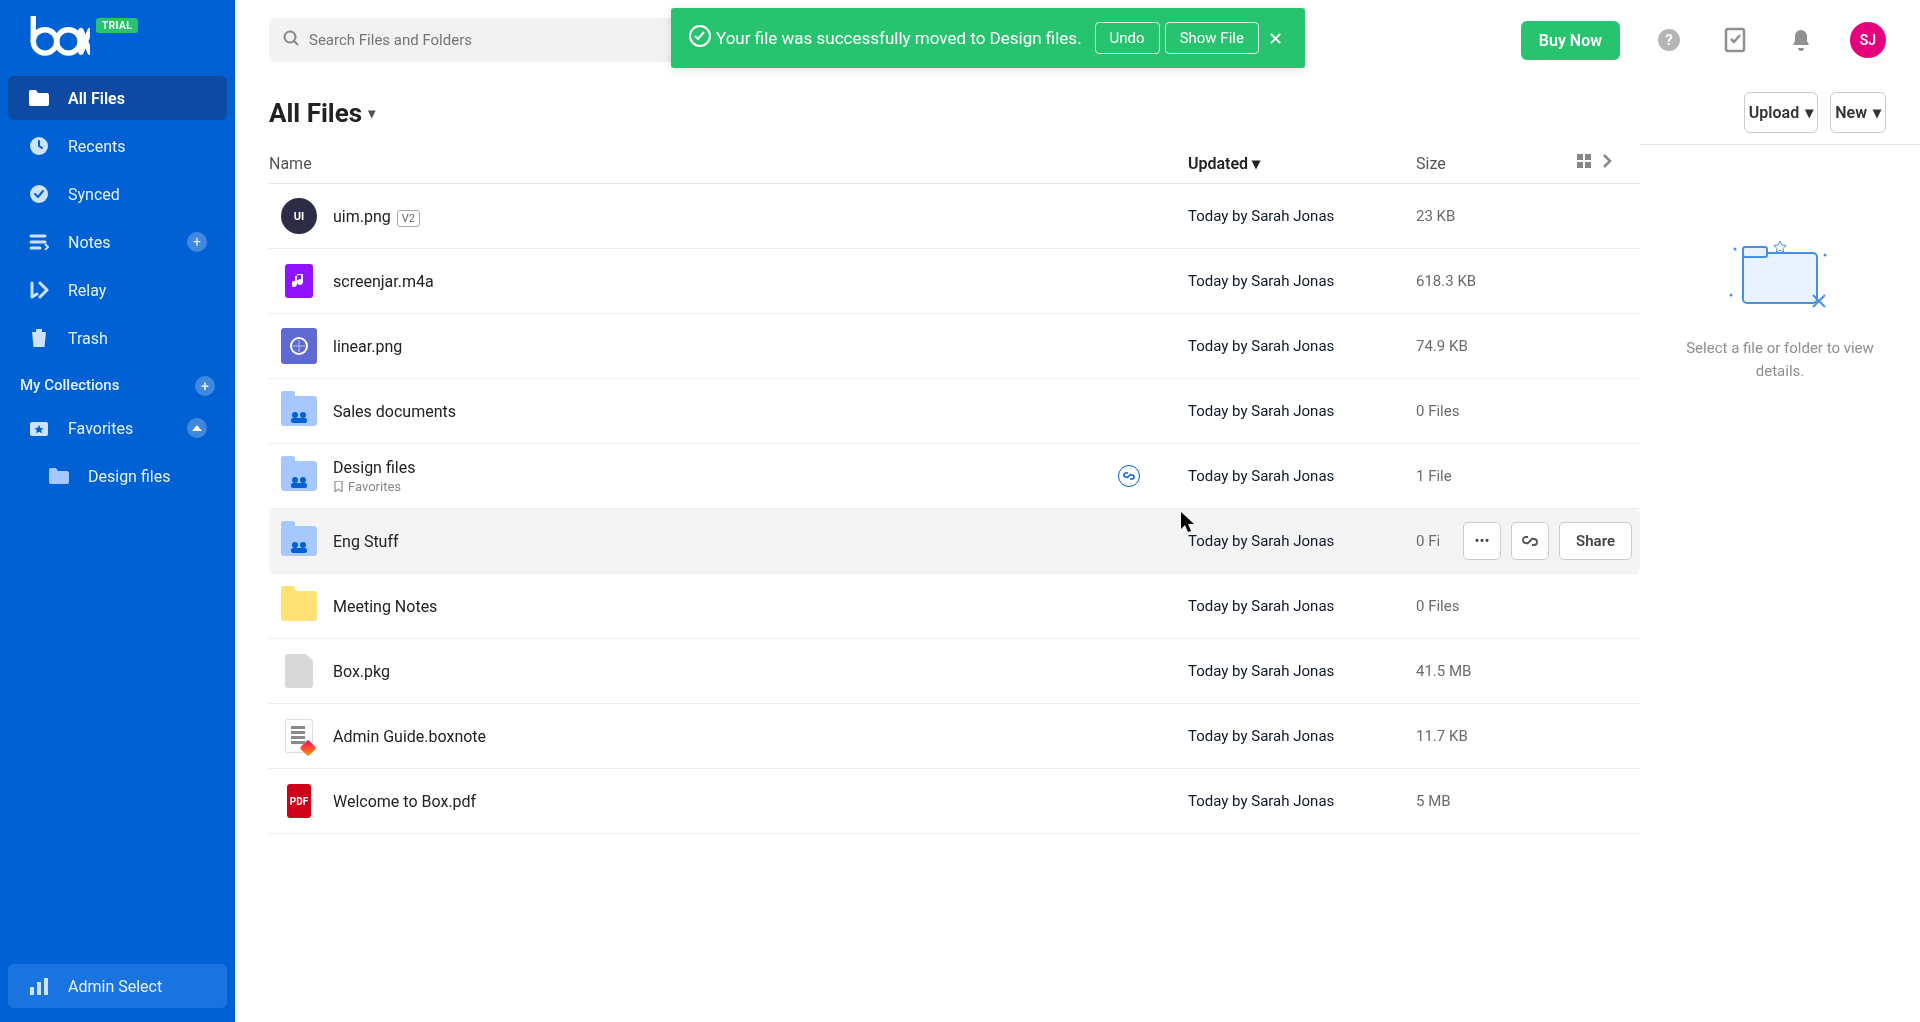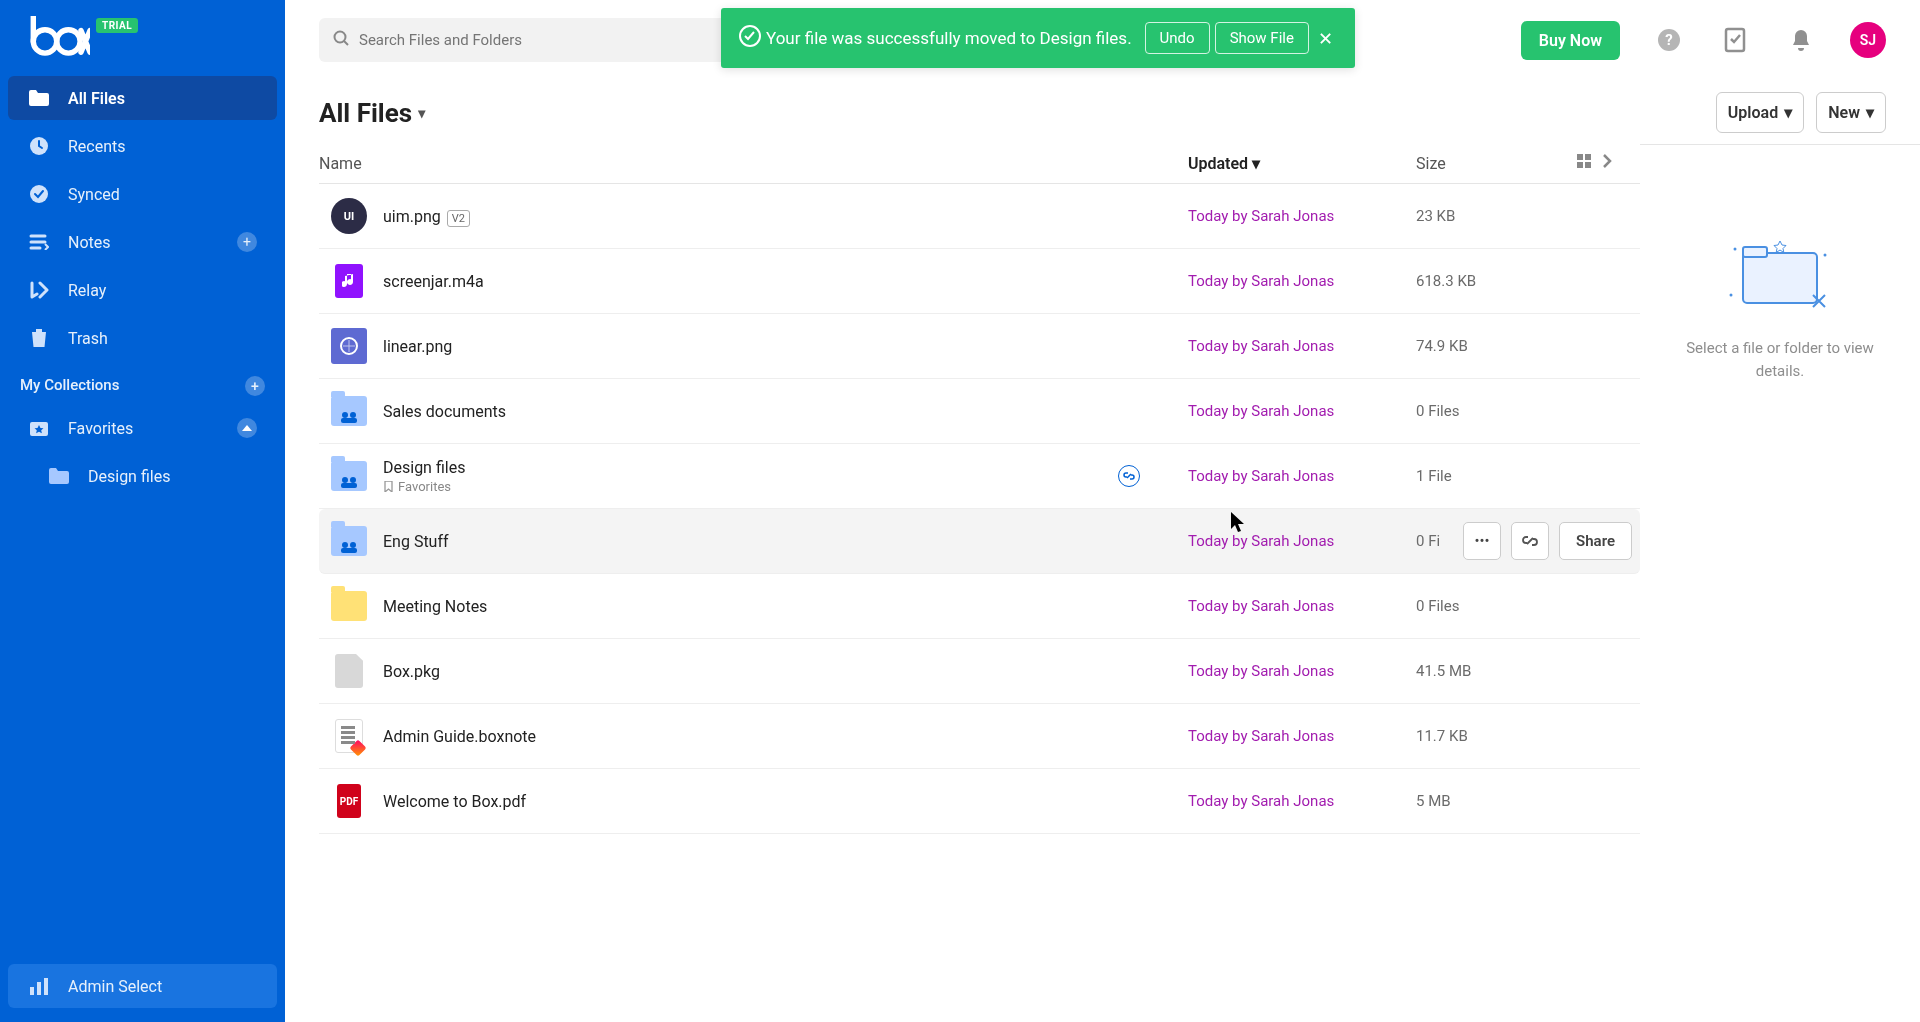--- a/index.html
+++ b/index.html
@@ -1,20 +1,20 @@
 <!DOCTYPE html>
 <html><head>
 <meta charset="utf-8">
 <style>
 * { margin: 0; padding: 0; box-sizing: border-box; font-family: -apple-system, BlinkMacSystemFont, "Segoe UI", Roboto, Helvetica, Arial, sans-serif; }
 html, body { height: 100%; }
 body { display: flex; background: #fff; color: #222; overflow: hidden; }
 
 
-.sidebar { width: 285px; background: #0061d5; color: #fff; display: flex; flex-direction: column; padding-top: 10px; flex-shrink: 0; position: relative; }
+.sidebar { width: 235px; background: #0061d5; color: #fff; display: flex; flex-direction: column; padding-top: 10px; flex-shrink: 0; position: relative; }
 .logo-wrap { display: flex; align-items: flex-start; padding: 6px 18px 18px 18px; position: relative; }
 .logo-svg { width: 72px; height: 40px; }
 .trial-badge { position: absolute; top: 8px; left: 96px; background: #27c36f; color: #fff; font-size: 10px; font-weight: 700; padding: 2px 6px; border-radius: 3px; letter-spacing: 0.5px; }
 
 .nav-item { display: flex; align-items: center; gap: 18px; padding: 11px 20px; margin: 2px 8px; border-radius: 6px; color: #e6f0fb; font-size: 16px; cursor: pointer; position: relative; }
 .nav-item.active { background: #0e4aa3; color: #fff; font-weight: 600; }
 .nav-item .nav-icon { width: 22px; height: 22px; display: inline-flex; align-items: center; justify-content: center; flex-shrink: 0; }
 .nav-item .nav-label { flex: 1; }
 .nav-item .nav-plus { width: 20px; height: 20px; border-radius: 50%; background: rgba(255,255,255,0.25); display: inline-flex; align-items: center; justify-content: center; font-size: 14px; }
 .nav-item .nav-caret { width: 20px; height: 20px; border-radius: 50%; background: rgba(255,255,255,0.25); display: inline-flex; align-items: center; justify-content: center; }
@@ -37,39 +37,39 @@
 .toast { position: absolute; top: 8px; left: 436px; width: 634px; background: #27c36f; color: #fff; border-radius: 3px; display: flex; align-items: center; padding: 14px 18px; gap: 5px; z-index: 50; box-shadow: 0 2px 10px rgba(0,0,0,0.12); }
 .toast-msg { flex: 1; font-size: 17px; line-height: 1.35; }
 .toast-btn { border: 1px solid rgba(255,255,255,0.8); background: transparent; color: #fff; border-radius: 4px; padding: 6px 14px; font-size: 15px; cursor: pointer; }
 .toast-close { background: transparent; border: none; color: #fff; font-size: 18px; cursor: pointer; padding: 4px; }
 
 
 .page-head { display: flex; align-items: center; padding: 18px 34px 12px 34px; }
 .page-title { font-size: 26px; font-weight: 700; display: flex; align-items: center; gap: 6px; }
 .page-title .caret { font-size: 14px; color: #555; }
 .page-head .spacer { flex: 1; }
-.head-btn { border: 1px solid #ccc; background: #fff; border-radius: 6px; padding: 10px 11px; font-size: 16px; font-weight: 600; cursor: pointer; display: inline-flex; align-items: center; gap: 6px; margin-left: 12px; color:#333; }
+.head-btn { border: 1px solid #ccc; background: #fff; border-radius: 6px; padding: 10px 4px; font-size: 16px; font-weight: 600; cursor: pointer; display: inline-flex; align-items: center; gap: 6px; margin-left: 12px; color:#333; }
 
 
 .content { display: flex; flex: 1; min-height: 0; padding: 0 0 0 34px; }
 .file-area { flex: 1; min-width: 0; display: flex; flex-direction: column; }
 .col-head { display: flex; align-items: center; padding: 8px 0 10px 0; border-bottom: 1px solid #e5e5e5; color: #555; font-size: 16px; }
 .col-name { flex: 1; }
 .col-updated { width: 228px; display: flex; align-items: center; gap: 4px; font-weight: 600; color:#222; }
 .col-size { width: 160px; }
 .col-actions { width: 60px; display: flex; gap: 10px; color:#888; margin-right:4px; }
 
 .file-list { flex: 1; overflow-y: auto; }
 .row { display: flex; align-items: center; padding: 14px 0; border-bottom: 1px solid #eee; position: relative; }
 .row.hovered { background: #f4f4f4; border-radius: 6px; }
 .row .icon { width: 36px; height: 36px; margin-right: 16px; flex-shrink:0; display:inline-flex; align-items:center; justify-content:center; border-radius:4px; margin-left: 12px;}
 .row .namecol { flex: 1; min-width:0; }
 .row .fname { font-size: 16px; color: #222; }
 .row .fsub { font-size: 13px; color: #888; margin-top: 2px; display:flex; align-items:center; gap:4px;}
-.row .updcol { width: 228px; color: #a21caf; font-size: 15px; }
+.row .updcol { width: 228px; color: #0f172a; font-size: 15px; }
 .row .sizecol { width: 160px; color: #6b6b6b; font-size: 15px; }
 .row .actcol { width: 60px; margin-right:4px;}
 .row .v2badge { border:1px solid #aaa; border-radius:3px; font-size:11px; padding:1px 4px; margin-left:6px; color:#666; }
 .row .linkicon { position:absolute; right: 500px; color:#0061d5; width:22px;height:22px; border:1px solid #0061d5; border-radius:50%; display:inline-flex;align-items:center;justify-content:center; font-size:12px;}
 
 .row .hover-actions { position:absolute; right: 8px; display:flex; gap:10px; align-items:center; }
 .ha-btn { border:1px solid #ccc; background:#fff; border-radius:5px; height:38px; min-width:38px; padding:0 10px; display:inline-flex; align-items:center; justify-content:center; font-size:15px; color:#444; cursor:pointer;}
 .ha-btn.share { font-weight:600; padding:0 16px;}
 
 

